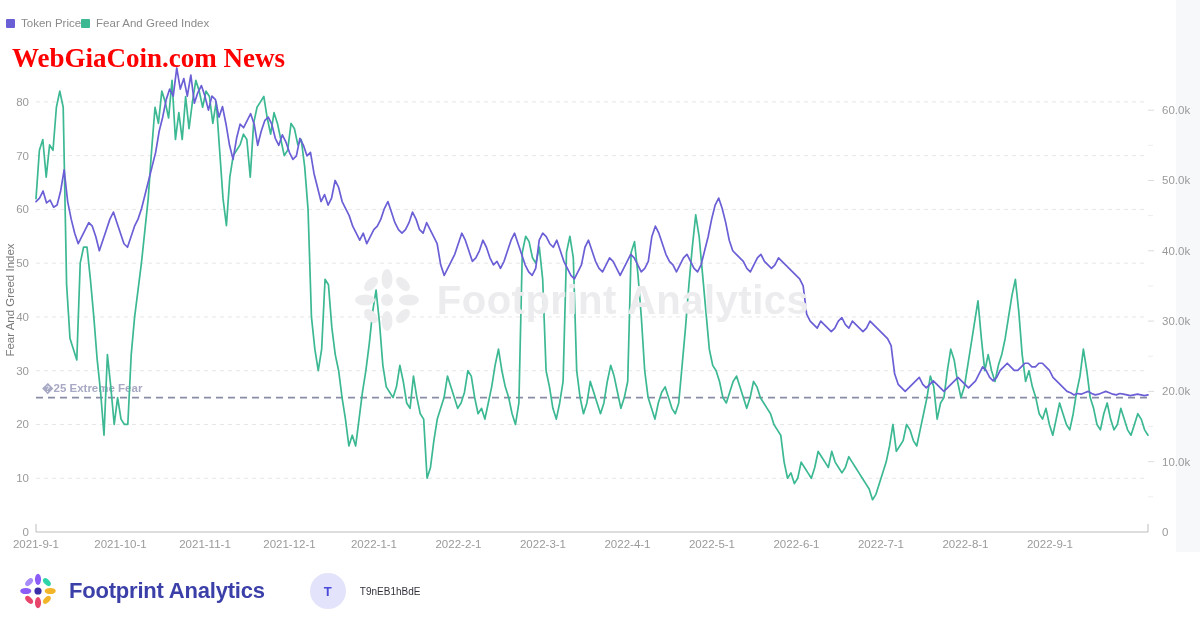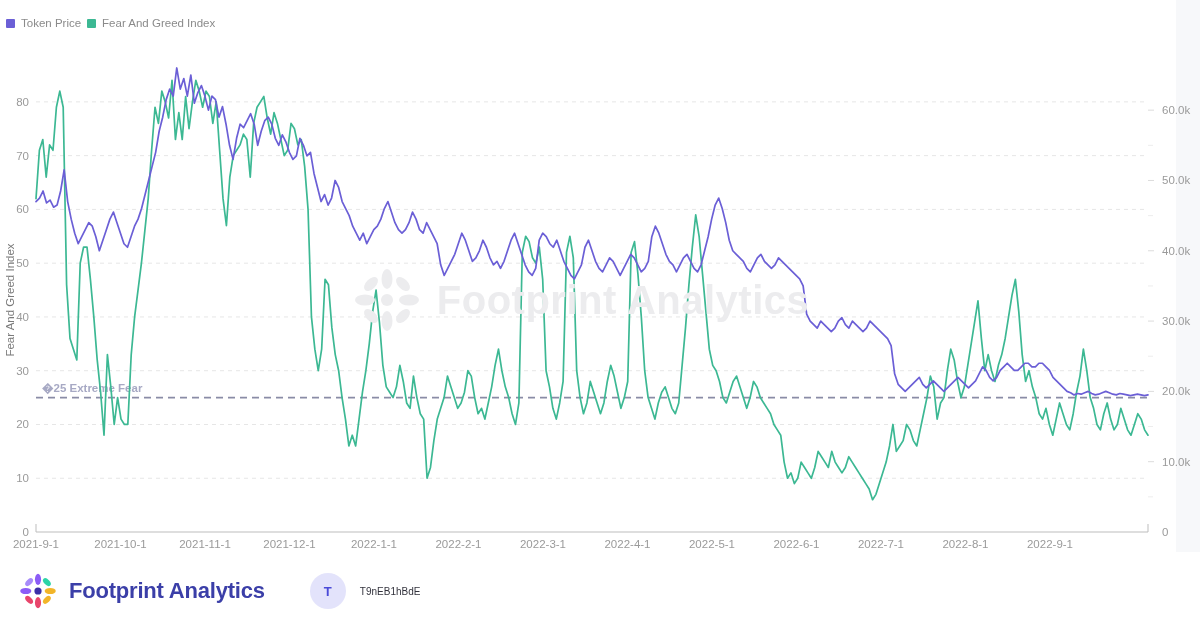--- a/index.html
+++ b/index.html
@@ -14,21 +14,21 @@
 
   
   .right-band{
     position:absolute;top:0;right:0;width:24px;height:552px;
     background:#f7f8fa;
   }
 
   
   .legend{
     position:absolute;left:6px;top:17px;
-    display:flex;align-items:flex-end;gap:6px;
+    display:flex;align-items:flex-end;gap:0;
     font-size:11.5px;color:#8b8b8b;
   }
   .legend-item{display:flex;align-items:center;gap:6px;}
   .swatch{width:9px;height:9px;border-radius:1px;display:block;}
 
   
   .overlay-title{
     position:absolute;left:12px;top:43px;
     font-family:"Liberation Serif", serif;
     font-weight:bold;font-size:27px;
@@ -88,20 +88,21 @@
     <div class="legend-item">
       <span class="swatch" style="background:#6b5fd6"></span>
       <span>Token Price</span>
     </div>
     <div class="legend-item">
       <span class="swatch" style="background:#3cb893"></span>
       <span>Fear And Greed Index</span>
     </div>
   </div>
 
+  <div class="overlay-title">WebGiaCoin.com News</div>
 
   <div class="watermark">
     <svg width="72" height="66" viewBox="0 0 72 66">
       <g fill="#ececee">
         <ellipse cx="36" cy="12" rx="5.5" ry="10"></ellipse>
         <ellipse cx="36" cy="54" rx="5.5" ry="10"></ellipse>
         <ellipse cx="14" cy="33" rx="10" ry="5.5"></ellipse>
         <ellipse cx="58" cy="33" rx="10" ry="5.5"></ellipse>
         <ellipse cx="20" cy="17" rx="8.5" ry="5" transform="rotate(-45 20 17)"></ellipse>
         <ellipse cx="52" cy="49" rx="8.5" ry="5" transform="rotate(-45 52 49)"></ellipse>

